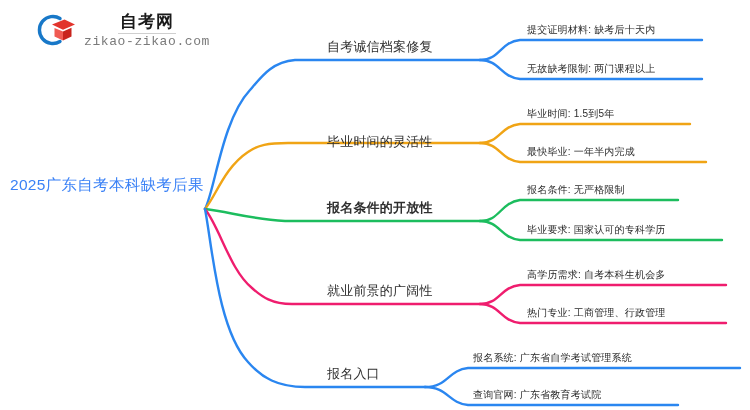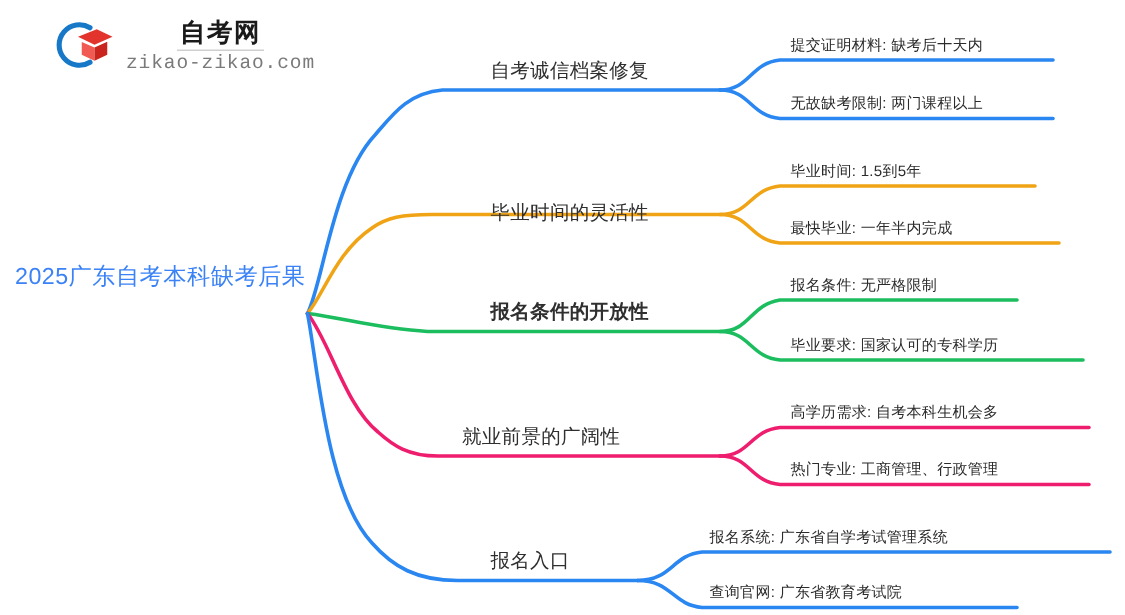--- a/index.html
+++ b/index.html
@@ -82,21 +82,21 @@
   <div class="node leaf-label" style="left:527px;top:79px;">无故缺考限制: 两门课程以上</div>
 
   <div class="node branch-label" style="left:327px;top:127px;margin-top:28px;">毕业时间的灵活性</div>
   <div class="node leaf-label" style="left:527px;top:124px;">毕业时间: 1.5到5年</div>
   <div class="node leaf-label" style="left:527px;top:162px;">最快毕业: 一年半内完成</div>
 
   <div class="node branch-label" style="left:327px;top:221px;font-weight:bold;">报名条件的开放性</div>
   <div class="node leaf-label" style="left:527px;top:240px;">毕业要求: 国家认可的专科学历</div>
   <div class="node leaf-label" style="left:527px;top:200px;">报名条件: 无严格限制</div>
 
-  <div class="node branch-label" style="left:308px;top:304px;text-align:right;">就业前景的广阔性</div>
+  <div class="node branch-label" style="left:327px;top:304px;text-align:right;">就业前景的广阔性</div>
   <div class="node leaf-label" style="left:527px;top:285px;">高学历需求: 自考本科生机会多</div>
   <div class="node leaf-label" style="left:527px;top:323px;">热门专业: 工商管理、行政管理</div>
 
   <div class="node branch-label" style="left:327px;top:387px;">报名入口</div>
   <div class="node leaf-label" style="left:473px;top:368px;">报名系统: 广东省自学考试管理系统</div>
   <div class="node leaf-label" style="left:473px;top:405px;">查询官网: 广东省教育考试院</div>
 
 </div>
 
 </body></html>

